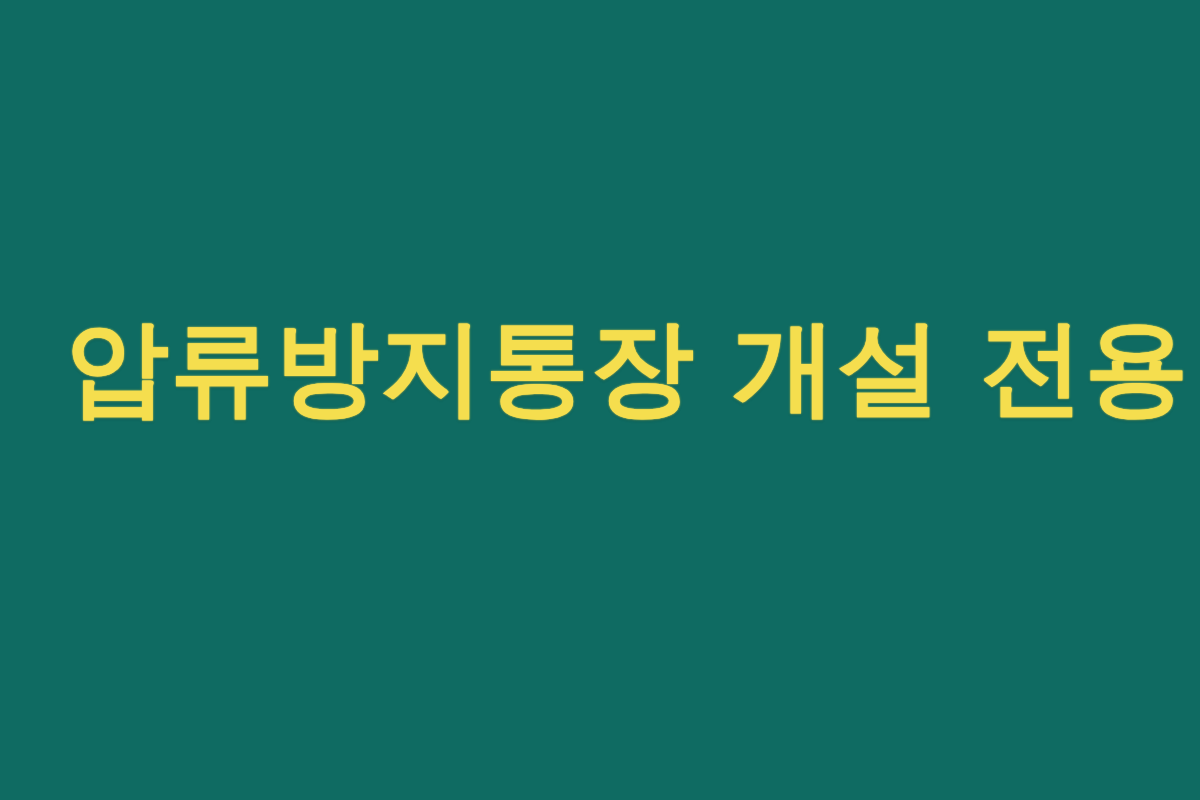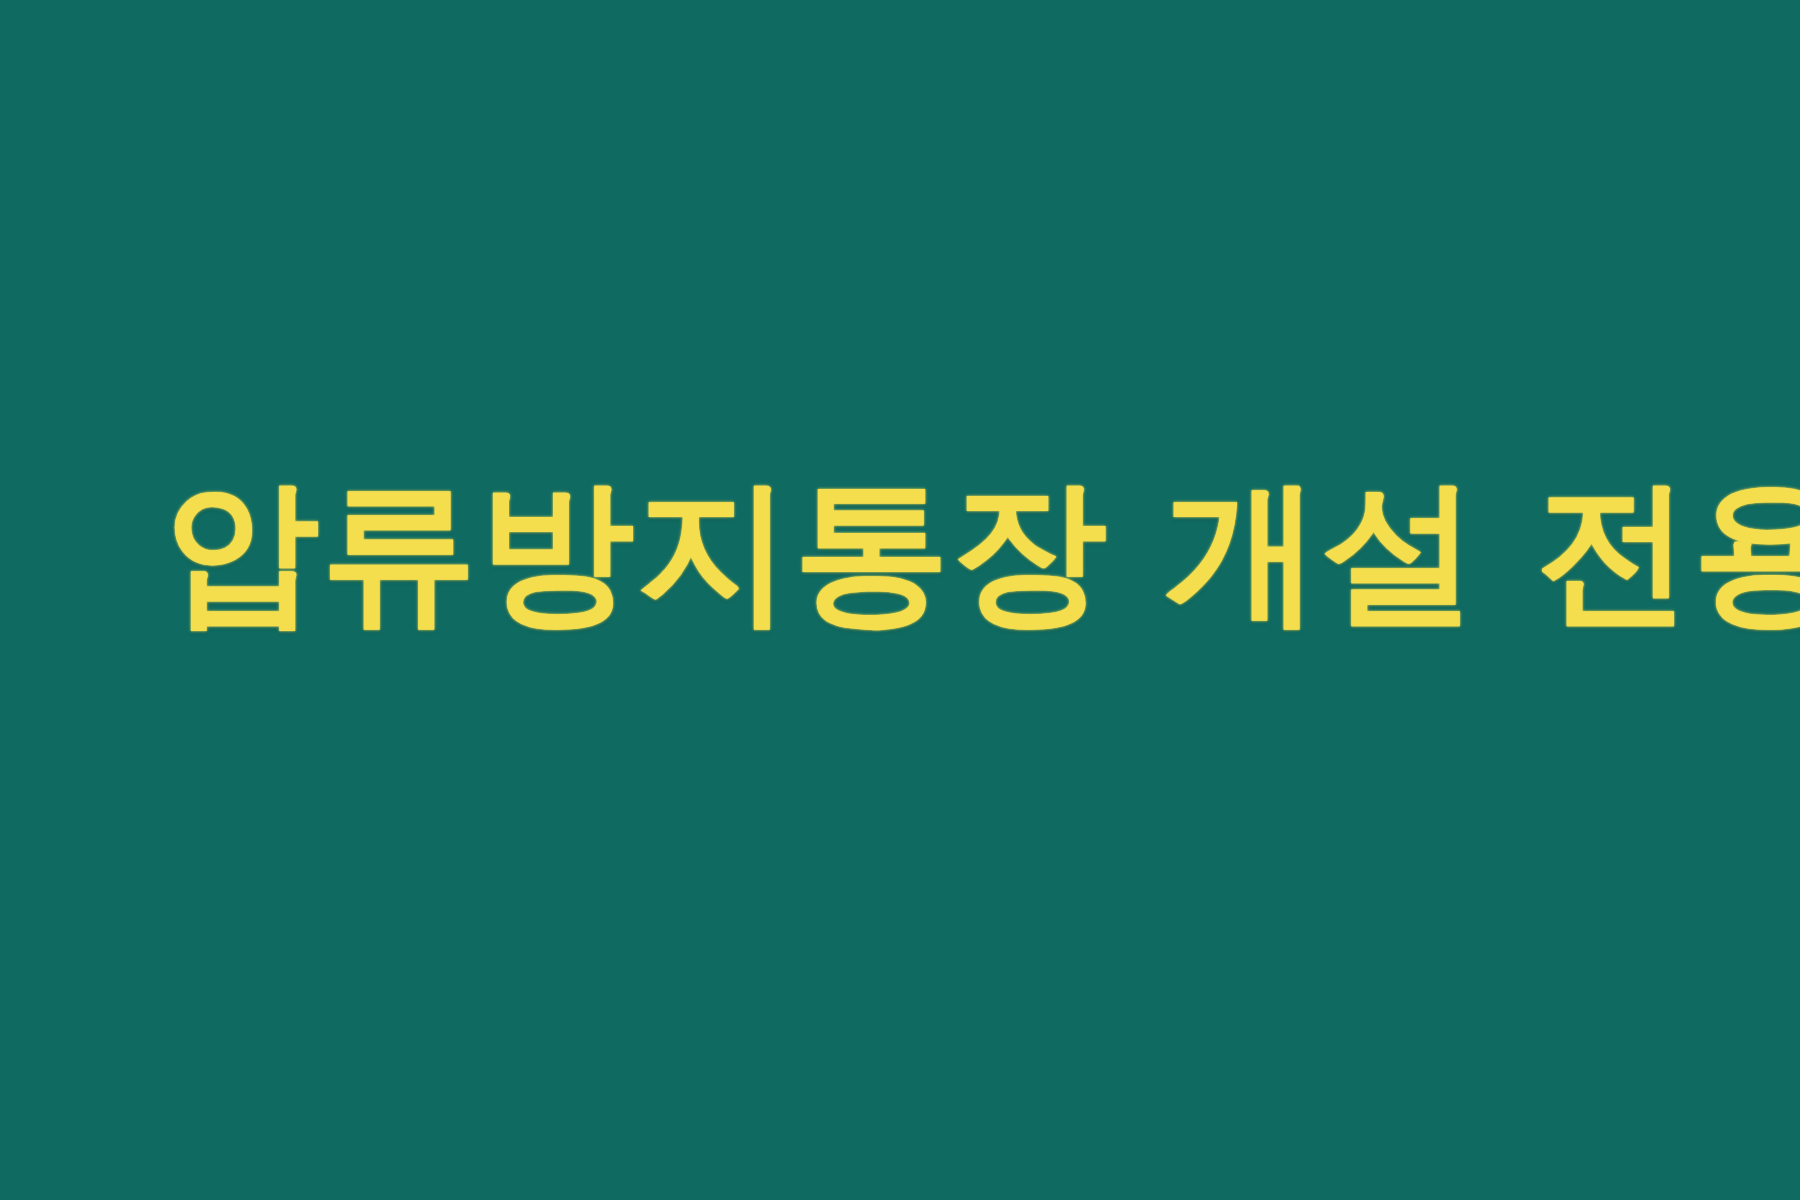--- a/index.html
+++ b/index.html
@@ -13,21 +13,20 @@
     overflow: hidden;
     background: #0f6b62;
     font-family: "Liberation Sans", sans-serif;
   }
   .banner {
     position: relative;
     width: 988px;
     height: 800px;
     background: #0f6b62;
     box-sizing: border-box;
-    margin-left: 44px;
   }
   .headline-block {
     position: absolute;
     left: 0;
     top: 0;
     width: 1200px;
     height: 800px;
     display: flex;
     flex-direction: column;
     align-items: center;

